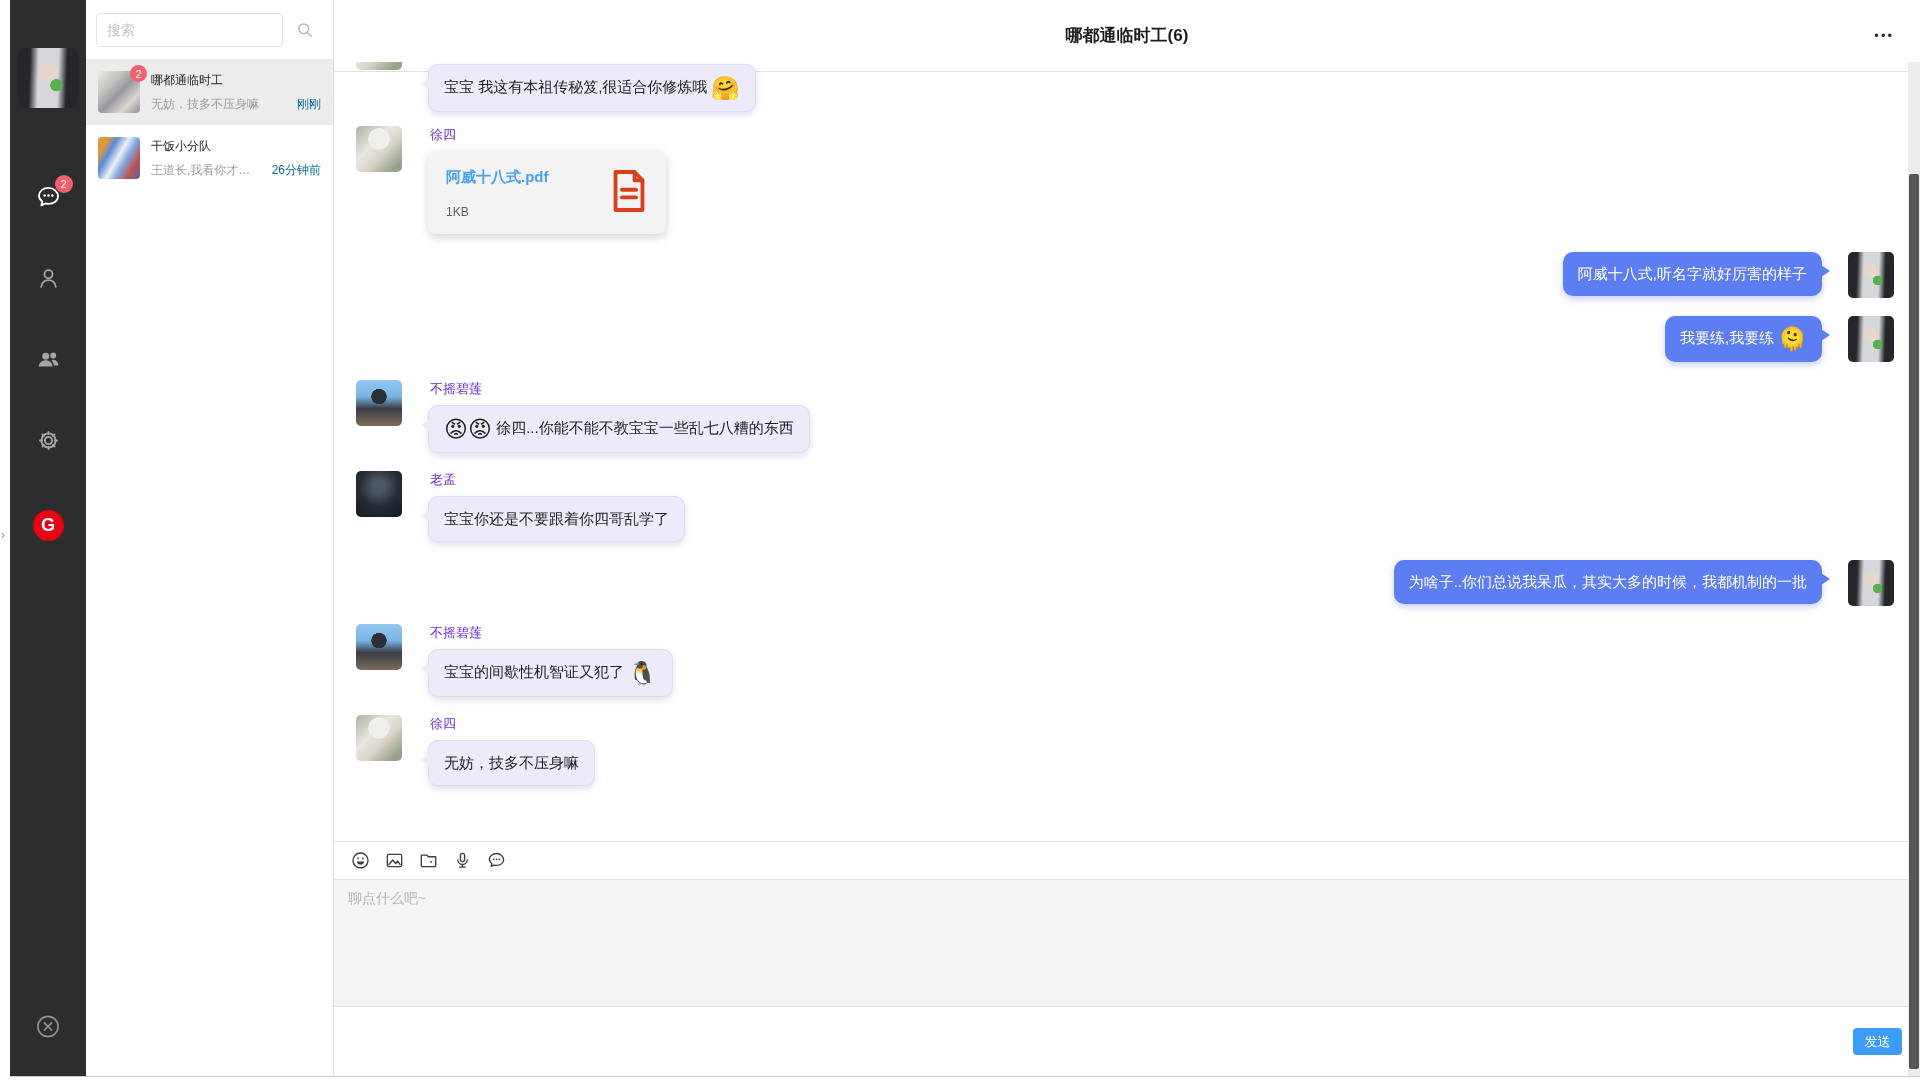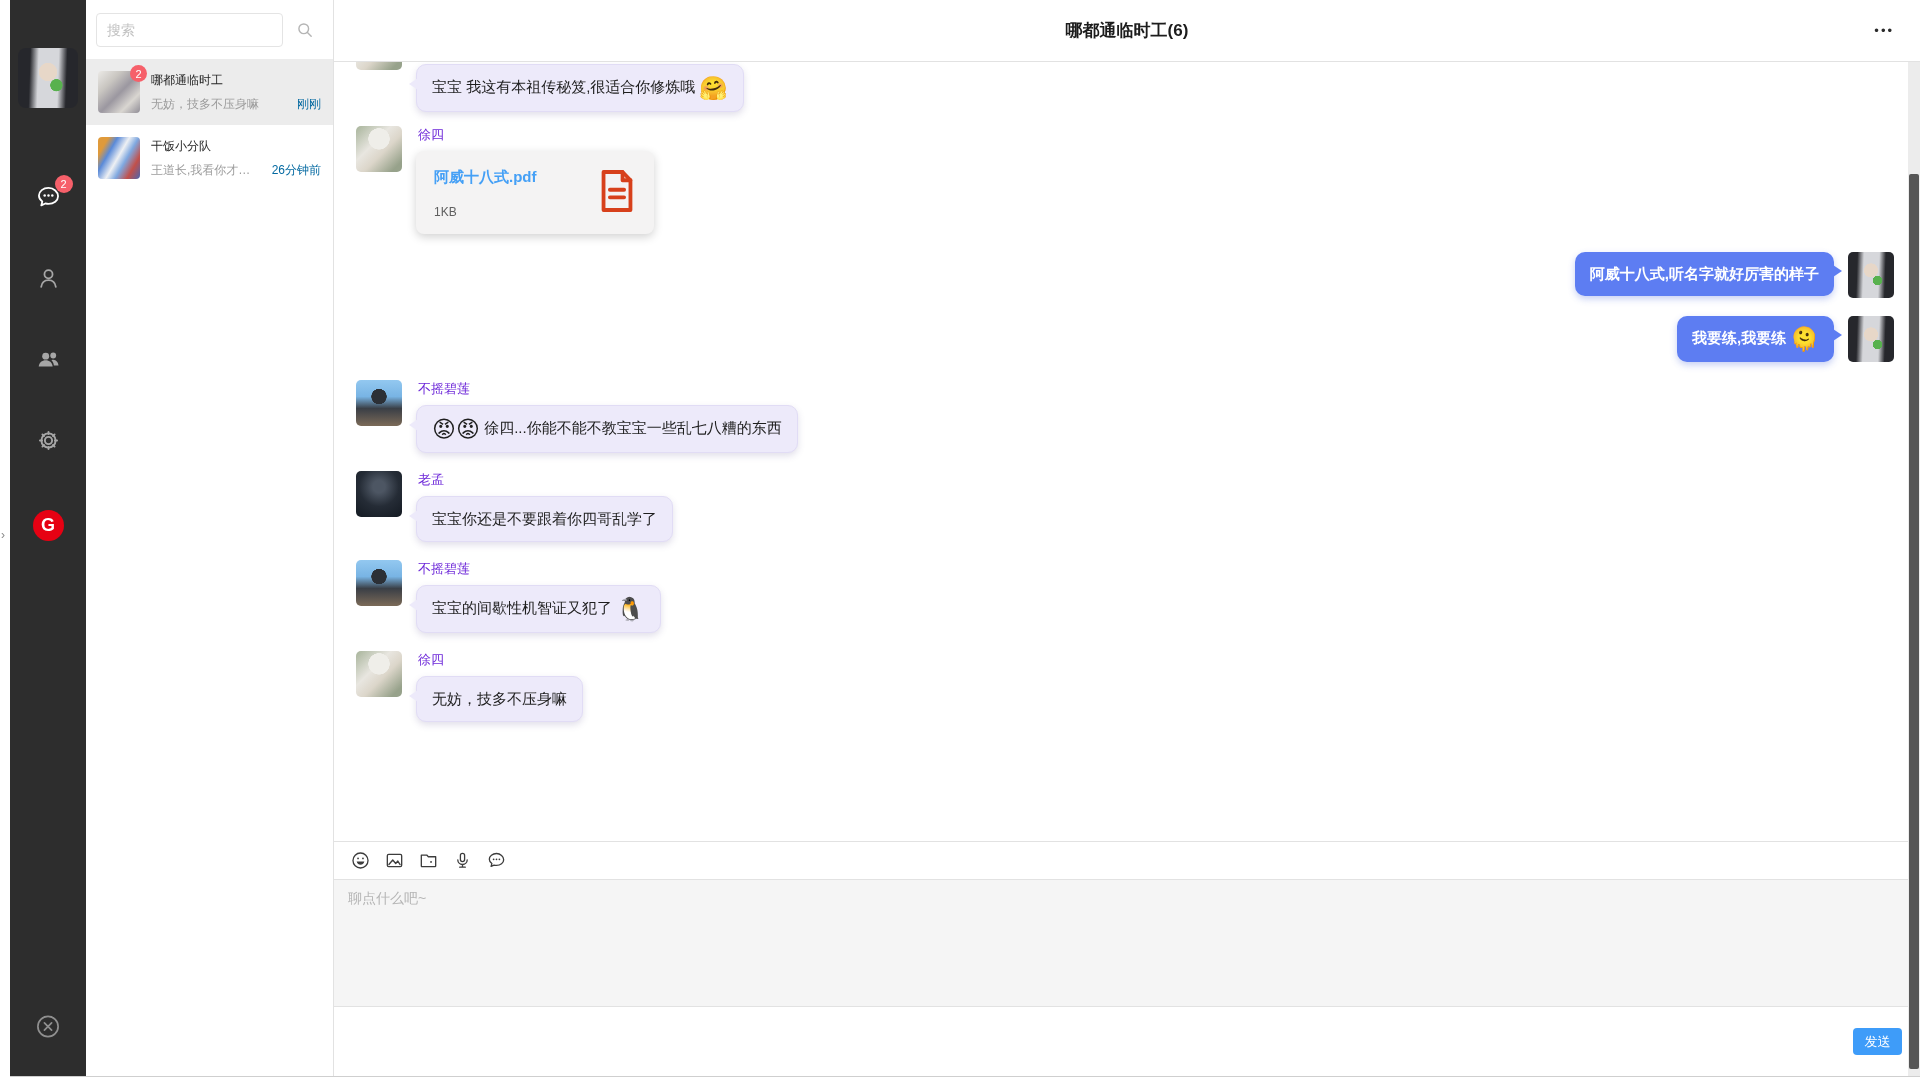--- a/index.html
+++ b/index.html
@@ -44,35 +44,35 @@
               display:flex; align-items:center; justify-content:center; }
   .cl-main { flex:1; min-width:0; }
   .cl-title { font-size:12px; font-weight:normal; color:#262626; margin-bottom:7px; white-space:nowrap;
               overflow:hidden; text-overflow:ellipsis; }
   .cl-row { display:flex; align-items:center; gap:6px; }
   .cl-msg { flex:1; font-size:12px; color:#9c9c9c; white-space:nowrap; overflow:hidden; text-overflow:ellipsis; }
   .cl-time { font-size:12px; color:#0369a1; flex:none; }
 
   
   .chatpane { position:absolute; left:334px; top:0; right:0; height:1076px; background:#fff; }
-  .chat-header { height:62px; border-bottom:1px solid #e2e2e2; display:flex; align-items:center;
+  .chat-header { height:72px; border-bottom:1px solid #e2e2e2; display:flex; align-items:center;
                  justify-content:center; position:relative; background:#fff; }
   .chat-title { font-size:17px; font-weight:bold; color:#1c1c1c; }
   .more { position:absolute; right:26px; top:50%; transform:translateY(-56%); color:#2b2b2b;
           font-size:13px; letter-spacing:2px; cursor:pointer; }
 
   .messages { position:absolute; top:62px; left:0; right:12px; height:779px; overflow:hidden;
               padding:2px 14px 0 22px; }
   .msg-group { display:flex; align-items:flex-start; margin-bottom:18px; }
   .msg-group.right { flex-direction:row-reverse; }
   .msg-group.clip-top { margin-bottom:14px; }
   .msg-group.clip-top .av { transform:translateY(-40px); }
   .av { width:46px; height:46px; border-radius:5px; flex:none; cursor:pointer; }
-  .msg-body { max-width:72%; margin:0 14px; display:flex; flex-direction:column; align-items:flex-start; }
-  .msg-group.right .msg-body { align-items:center;font-weight:bold; }
+  .msg-body { max-width:72%; margin:0 26px; display:flex; flex-direction:column; align-items:flex-start; }
+  .msg-group.right .msg-body { align-items:center; }
   .msg-name { font-size:13px; color:#6d28d9; margin:0 0 7px 2px; }
   .bubble { position:relative; padding:11px 15px; border-radius:10px; font-size:15px; line-height:1.45; }
   .bubble.l { background:#edeafa; border:1px solid #e1dcf5; color:#1e1e1e;
               box-shadow:0 3px 7px rgba(90,80,140,0.18); }
   .bubble.l::before { content:""; position:absolute; left:-8px; top:13px; border-top:6px solid transparent;
                       border-bottom:6px solid transparent; border-right:9px solid #edeafa; }
   .bubble.r { background:var(--bubble-blue,#5d7df2); color:#fff; box-shadow:0 3px 7px rgba(70,100,220,0.30); }
   .bubble.r::after { content:""; position:absolute; right:-8px; top:13px; border-top:6px solid transparent;
                      border-bottom:6px solid transparent; border-left:9px solid var(--bubble-blue,#5d7df2); }
   .emoji { font-size:23px; line-height:1; vertical-align:-4px; }
@@ -262,20 +262,26 @@
             <div class="bubble l"><span class="emoji">😡</span><span class="emoji">😡</span> 徐四...你能不能不教宝宝一些乱七八糟的东西</div>
           </div>
         </div>
         <div class="msg-group left">
           <div class="av av-laomeng"></div>
           <div class="msg-body">
             <div class="msg-name">老孟</div>
             <div class="bubble l">宝宝你还是不要跟着你四哥乱学了</div>
           </div>
         </div>
+        <div class="msg-group right">
+          <div class="av av-user"></div>
+          <div class="msg-body">
+            <div class="bubble r">为啥子..你们总说我呆瓜，其实大多的时候，我都机制的一批</div>
+          </div>
+        </div>
         <div class="msg-group left">
           <div class="av av-buyaobilian"></div>
           <div class="msg-body">
             <div class="msg-name">不摇碧莲</div>
             <div class="bubble l">宝宝的间歇性机智证又犯了 <span class="emoji">🐧</span></div>
           </div>
         </div>
         <div class="msg-group left">
           <div class="av av-xusi"></div>
           <div class="msg-body">

